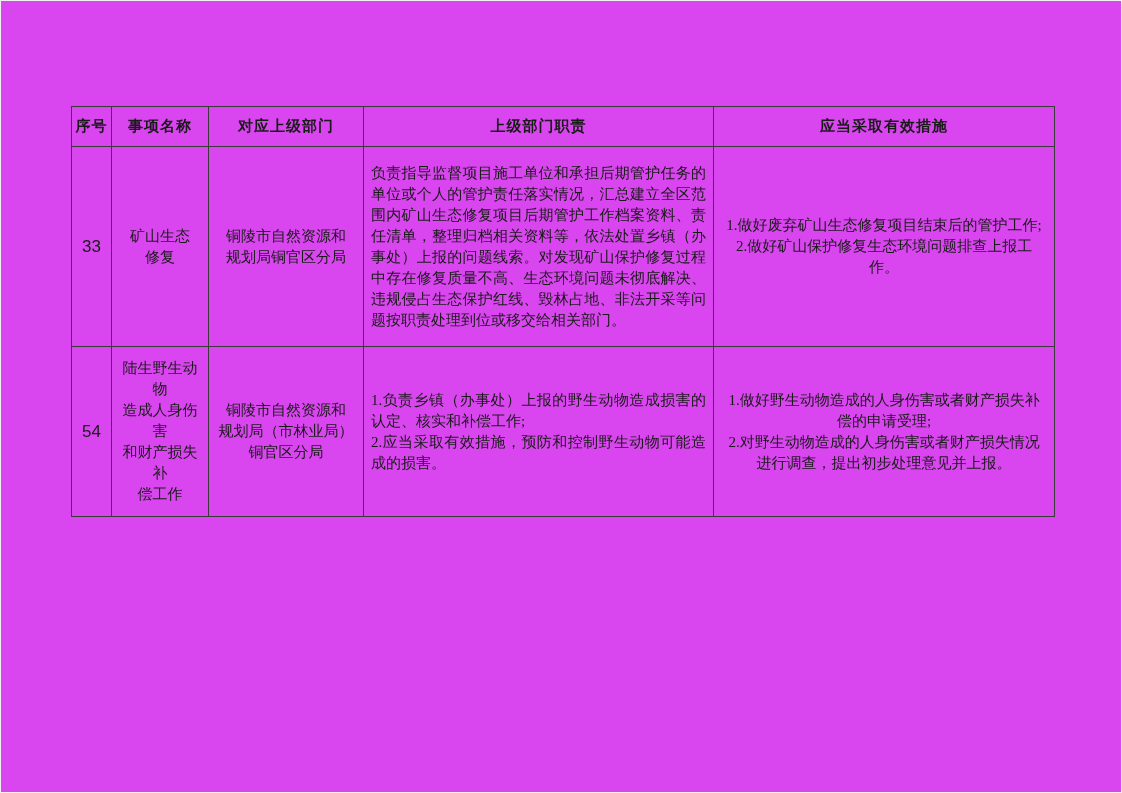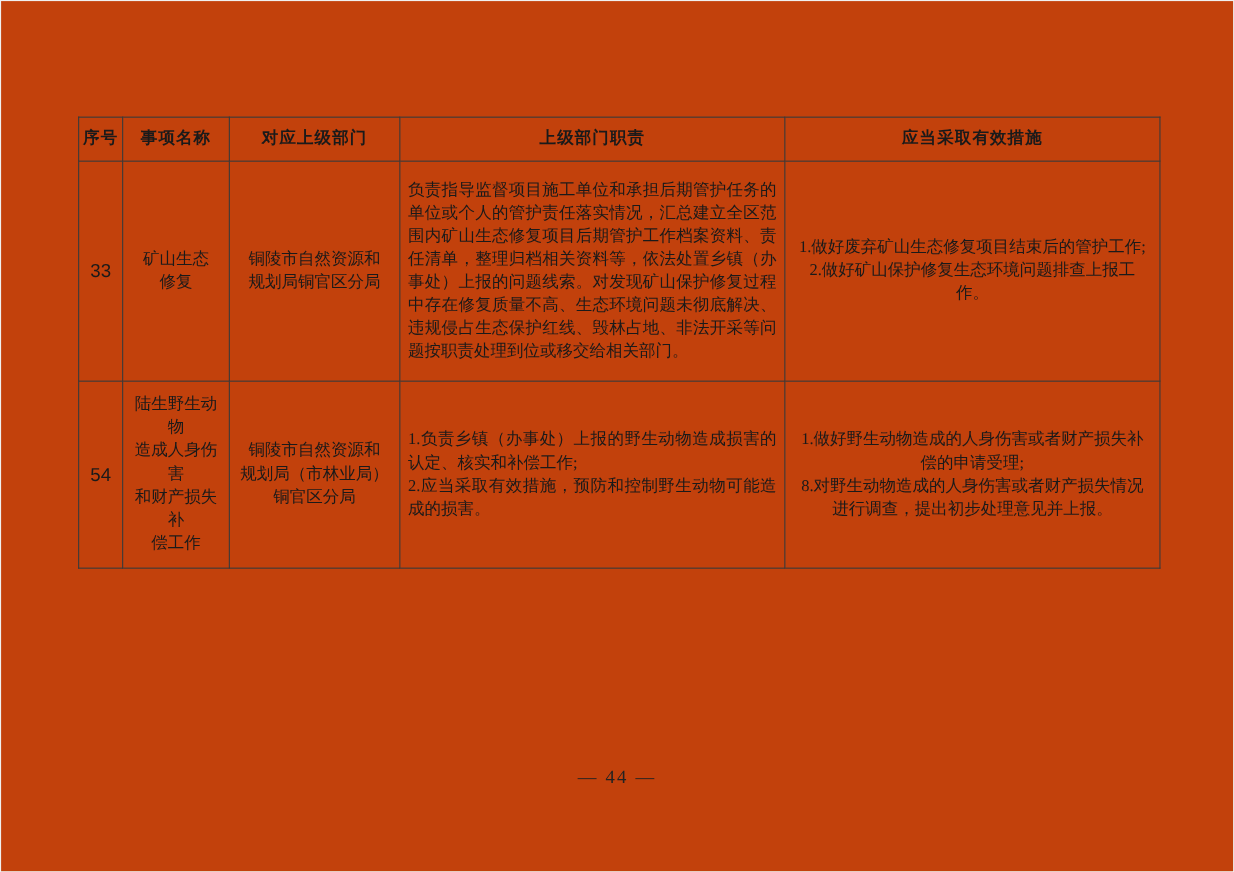--- a/index.html
+++ b/index.html
@@ -8,21 +8,21 @@
     width: 1122px;
     height: 793px;
     position: relative;
     font-family: "Liberation Serif", "DejaVu Serif", serif;
     color: #1a1a1a;
     overflow: hidden;
   }
   .page {
     position: absolute;
     inset: 0;
-    background: #c2410c;
+    background: #d946ef;
     border: 1px solid #f0f0f0;
   }
   table.duty-table {
     position: absolute;
     left: 70px;
     top: 105px;
     width: 983px;
     border-collapse: collapse;
     table-layout: fixed;
   }
@@ -117,20 +117,19 @@
         <td class="center-cell">陆生野生动物
 造成人身伤害
 和财产损失补
 偿工作</td>
         <td class="center-cell">铜陵市自然资源和
 规划局（市林业局）
 铜官区分局</td>
         <td class="sup-cell">1.负责乡镇（办事处）上报的野生动物造成损害的认定、核实和补偿工作;
 2.应当采取有效措施，预防和控制野生动物可能造成的损害。</td>
         <td class="off-cell">1.做好野生动物造成的人身伤害或者财产损失补偿的申请受理;
-8.对野生动物造成的人身伤害或者财产损失情况进行调查，提出初步处理意见并上报。</td>
+2.对野生动物造成的人身伤害或者财产损失情况进行调查，提出初步处理意见并上报。</td>
       </tr>
     </tbody>
   </table>
 
-  <div class="page-number">— 44 —</div>
 
 </div>
 
 </body></html>

